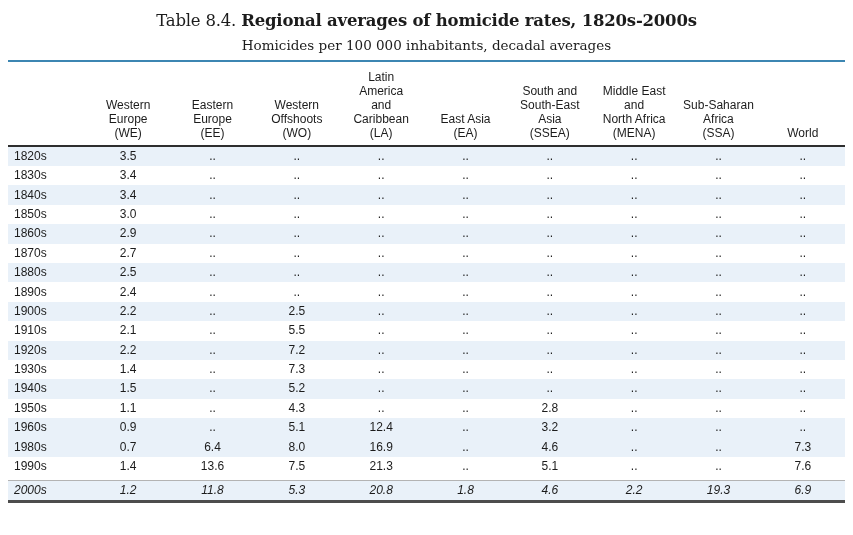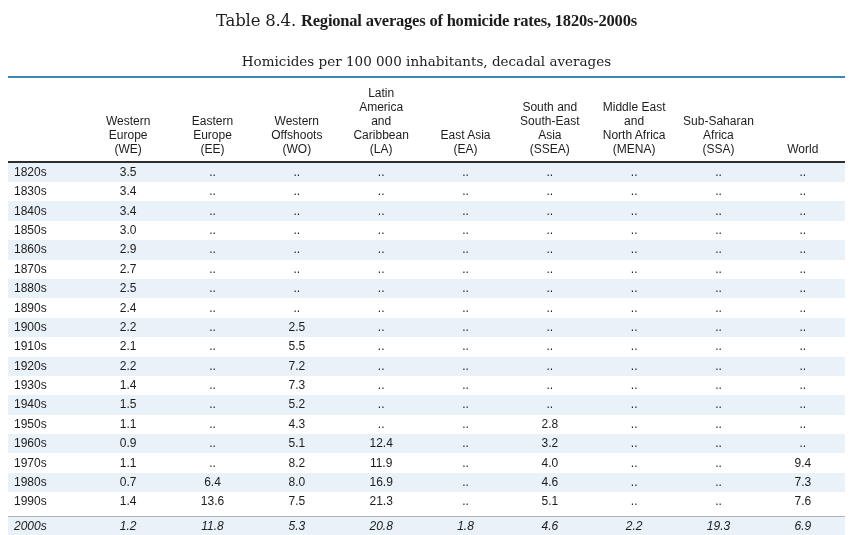--- a/index.html
+++ b/index.html
@@ -16,22 +16,22 @@
     font-family:"Liberation Sans",sans-serif;
     color:var(--text);
   }
   .page{position:relative;width:853px;height:535px;}
   .title-block{
     text-align:center;
     padding-top:11px;
     font-family:"DejaVu Serif","Liberation Serif",serif;
   }
   .title-line{font-size:16.5px;line-height:20px;letter-spacing:-0.2px;}
-  .title-line .main{font-weight:bold;font-family:Liberation Serif, serif;}
-  .subtitle{font-size:13.5px;line-height:16px;margin-top:22px;}
+  .title-line .main{font-weight:bold;}
+  .subtitle{font-size:13.5px;line-height:16px;margin-top:6px;}
   .accent-rule{
     height:2px;background:var(--accent);
     margin:7px 8px 0 8px;border:none;
   }
   .table-wrap{margin:0 8px;}
   table{
     width:837px;border-collapse:collapse;table-layout:fixed;
     font-size:12px;color:var(--text);
   }
   thead th{
@@ -258,32 +258,20 @@
             <td>0.9</td>
             <td>..</td>
             <td>5.1</td>
             <td>12.4</td>
             <td>..</td>
             <td>3.2</td>
             <td>..</td>
             <td>..</td>
             <td>..</td>
           </tr>
-          <tr class="data-row">
-            <td class="decade">1970s</td>
-            <td>1.1</td>
-            <td>..</td>
-            <td>8.2</td>
-            <td>11.9</td>
-            <td>..</td>
-            <td>4.0</td>
-            <td>..</td>
-            <td>..</td>
-            <td>9.4</td>
-          </tr>
           <tr class="data-row shade">
             <td class="decade">1980s</td>
             <td>0.7</td>
             <td>6.4</td>
             <td>8.0</td>
             <td>16.9</td>
             <td>..</td>
             <td>4.6</td>
             <td>..</td>
             <td>..</td>

